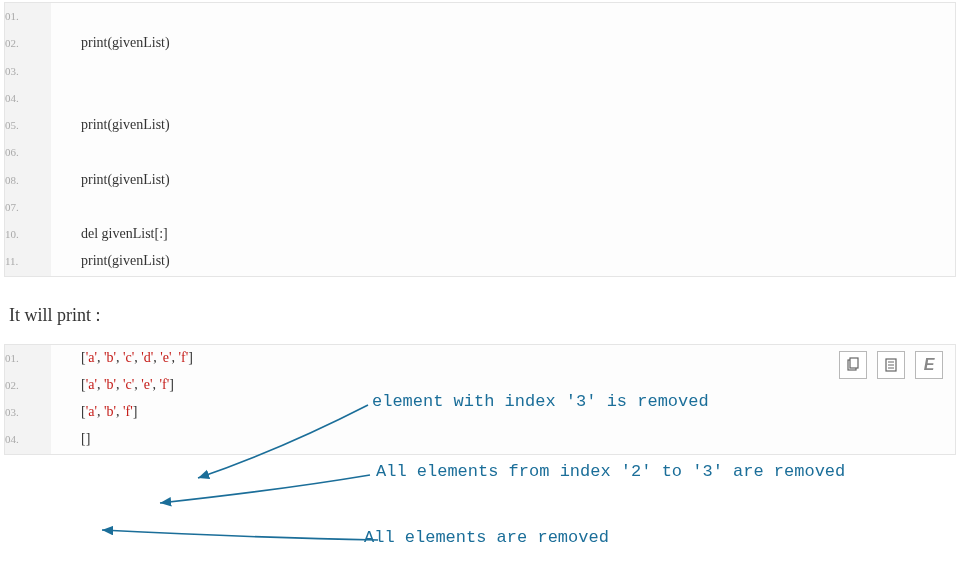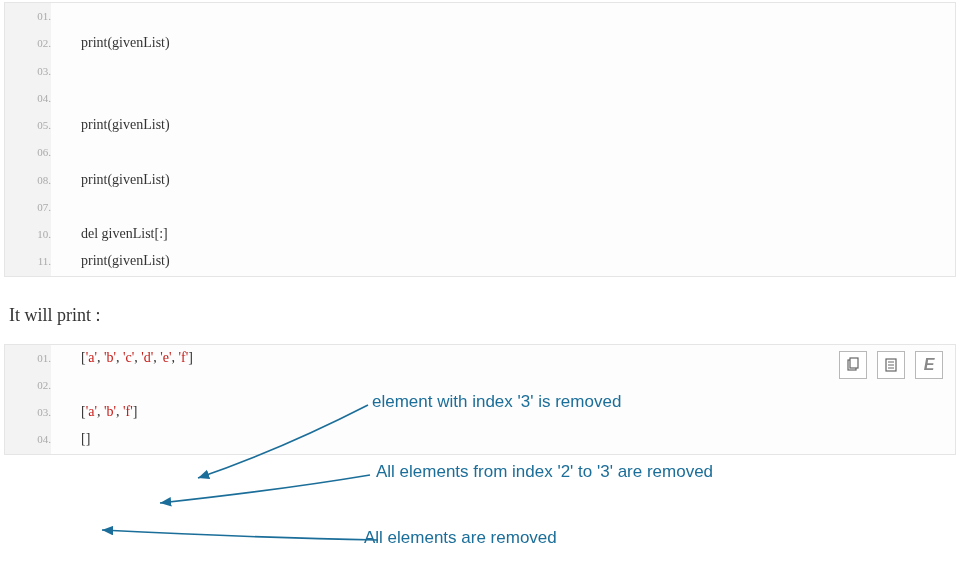--- a/index.html
+++ b/index.html
@@ -17,21 +17,21 @@
     position: relative;
   }
   .code-line {
     display: flex;
     align-items: baseline;
     line-height: 1.75;
     font-size: 14px;
   }
   .line-num {
     width: 46px;
-    text-align: right;
+    text-align: left;
     color: #aaa;
     background: #f3f3f3;
     font-size: 11px;
     padding: 4px 0;
     user-select: none;
     font-family: Georgia, serif;
   }
   .code-text {
     padding-left: 30px;
     color: #333;
@@ -62,21 +62,21 @@
     border: 1px solid #b8b8b8;
     background: #fff;
     display: flex;
     align-items: center;
     justify-content: center;
     cursor: pointer;
   }
   
   .anno {
     position: absolute;
-    font-family: Liberation Sans, sans-serif;
+    font-family: Liberation Mono, monospace;
     color: #1b6e99;
     font-size: 17px;
     white-space: nowrap;
   }
   svg.arrows {
     position: absolute;
     top: 0;
     left: 0;
     width: 960px;
     height: 566px;
@@ -152,20 +152,21 @@
       <span>E</span>
     </div>
   </div>
   <div id="output-lines">
       <div class="code-line">
         <div class="line-num">01.</div>
         <div class="code-text">[<span class="str">'a'</span>, <span class="str">'b'</span>, <span class="str">'c'</span>, <span class="str">'d'</span>, <span class="str">'e'</span>, <span class="str">'f'</span>]</div>
       </div>
       <div class="code-line">
         <div class="line-num">02.</div>
+        <div class="code-text">[<span class="str">'a'</span>, <span class="str">'b'</span>, <span class="str">'c'</span>, <span class="str">'e'</span>, <span class="str">'f'</span>]</div>
       </div>
       <div class="code-line">
         <div class="line-num">03.</div>
         <div class="code-text">[<span class="str">'a'</span>, <span class="str">'b'</span>, <span class="str">'f'</span>]</div>
       </div>
       <div class="code-line">
         <div class="line-num">04.</div>
         <div class="code-text">[]</div>
       </div>
     </div>

